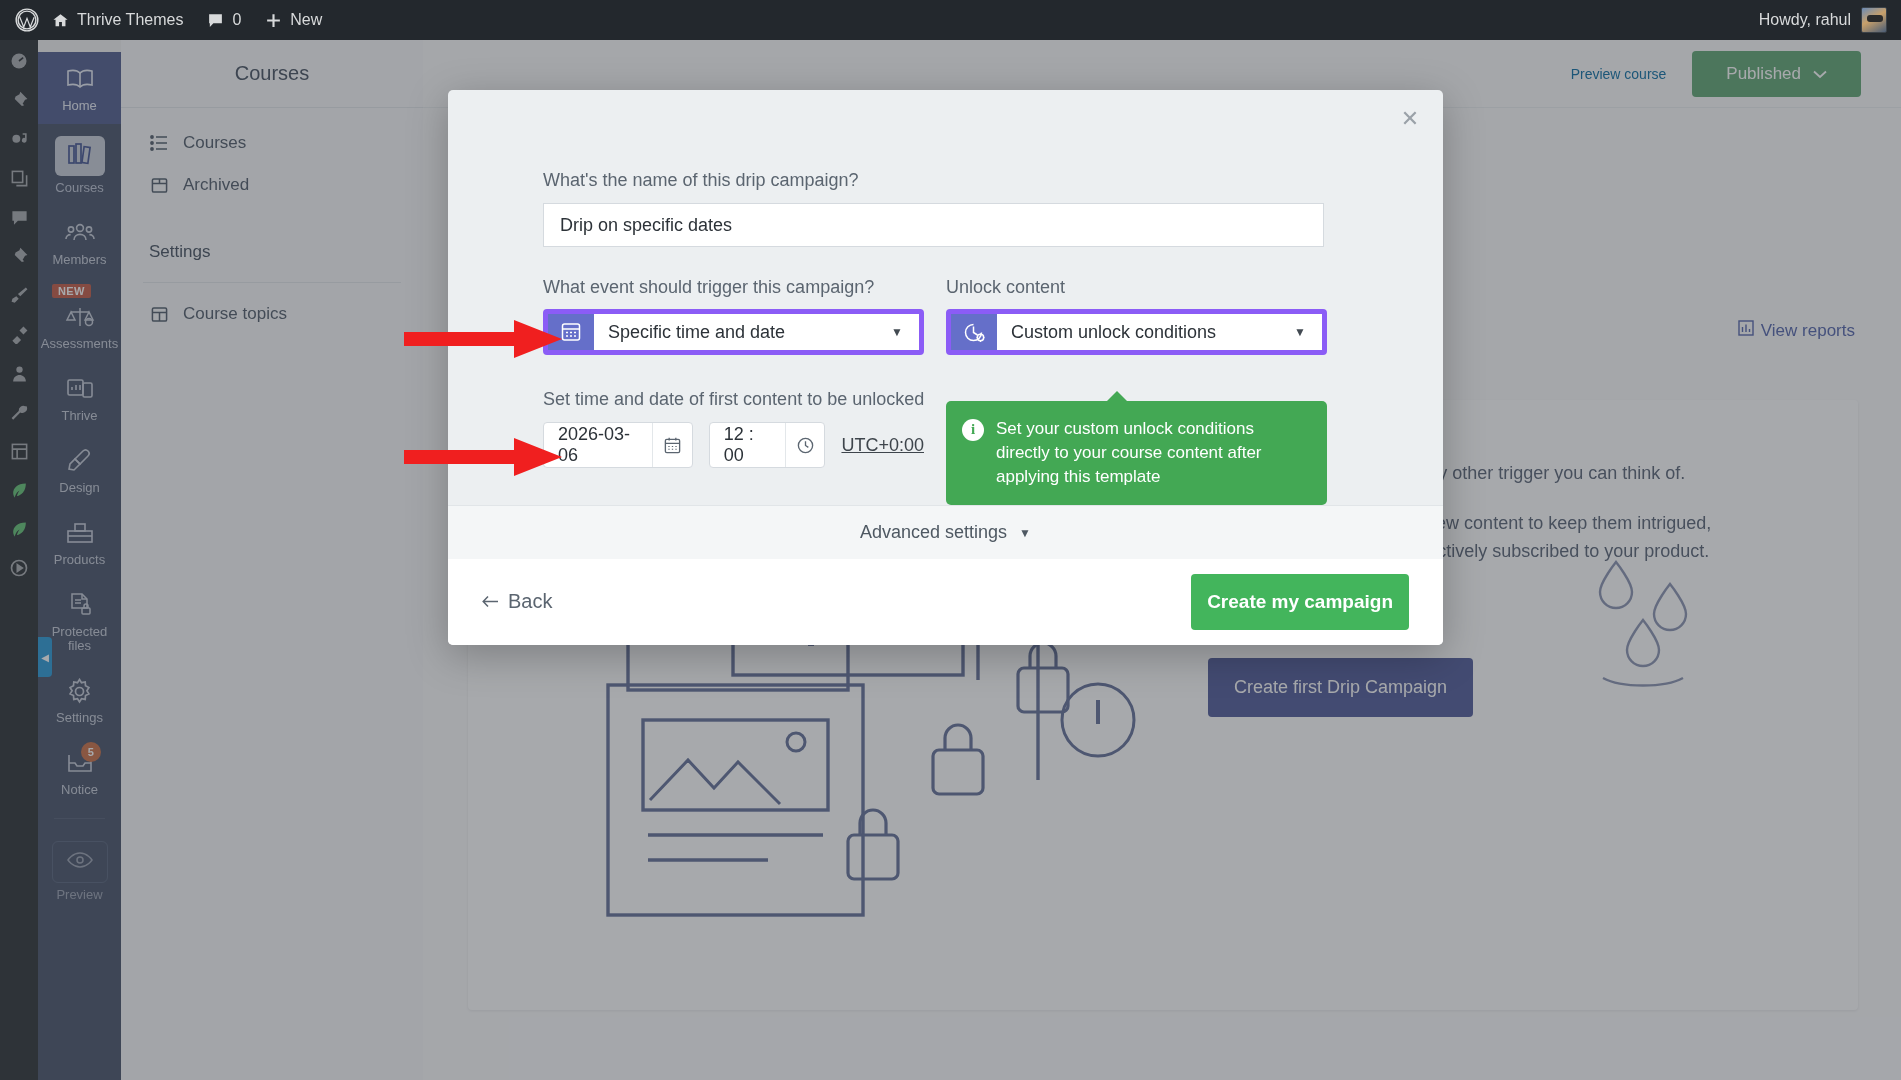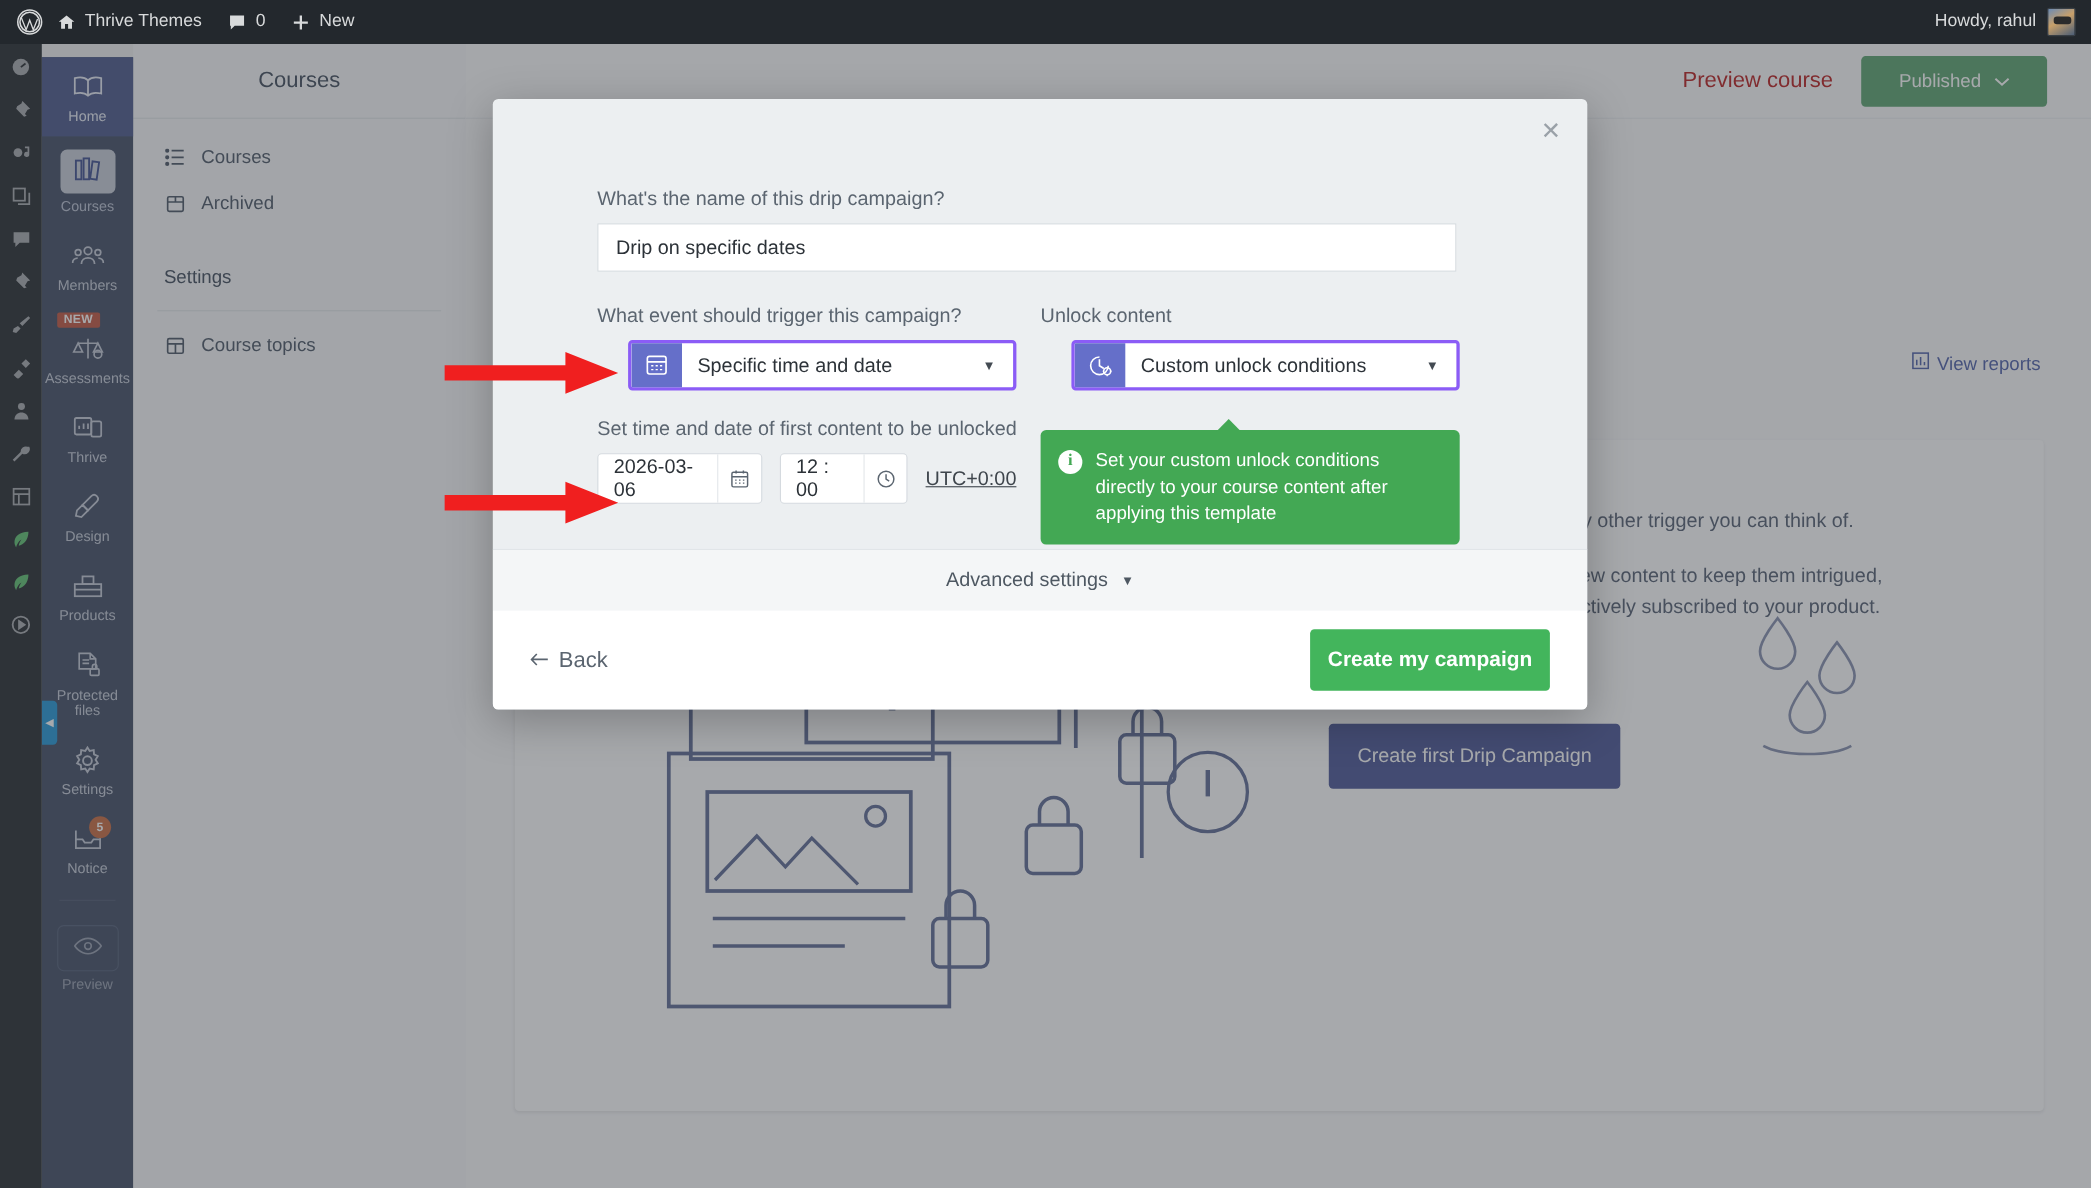--- a/index.html
+++ b/index.html
@@ -99,21 +99,21 @@
 
   
   .main {
     position: absolute; top: 40px; left: 423px; width: 1478px; height: 1040px;
     background: #fbfbfc; z-index: 20; overflow: hidden;
   }
   .main-top {
     height: 68px; display: flex; align-items: center; justify-content: flex-end;
     gap: 26px; padding: 0 40px; border-bottom: 1px solid #eceef1;
   }
-  .preview-course { font-size: 20px; color: #b91c1c; margin-left: 11px; }
+  .preview-course { font-size: 14px; color: #0369a1; margin-left: 11px; }
   .published-btn {
     background: #5aa36d; color: #fff; font-size: 17px; border-radius: 4px;
     padding: 13px 34px; display: flex; align-items: center; gap: 12px;
   }
   .view-reports {
     position: absolute; right: 46px; top: 280px; display: flex; align-items: center; gap: 7px;
     color: #4d5fa8; font-size: 17px;
   }
   .card {
     position: absolute; left: 45px; top: 360px; width: 1390px; height: 610px;
@@ -159,31 +159,31 @@
   .txtinput {
     width: 781px; height: 44px; background: #fff; border: 1px solid #d5dadf;
     border-radius: 0; padding: 0 16px; font-size: 18px; color: #2c3238;
     display: flex; align-items: center;
   }
   .row2 { display: flex; gap: 22px; margin-top: 30px; }
   .col-trigger { width: 381px; }
   .col-unlock { width: 381px; }
   .select {
     display: flex; align-items: center; height: 46px; background: #fff;
-    border: 3px solid #8b5cf6; border-radius: 4px; overflow: hidden; margin-top: 11px; margin-left: 28px;
+    border: 5px solid #8b5cf6; border-radius: 4px; overflow: hidden; margin-top: 11px;
   }
   .select-ic {
     width: 46px; height: 46px; background: #656fc9; color: #fff;
     display: flex; align-items: center; justify-content: center; flex: 0 0 46px;
   }
   .select-ic svg { display:block; }
   .select-val { flex: 1; padding: 0 14px; font-size: 18px; color: #2c3238; }
   .select-caret { padding-right: 16px; color: #434a52; font-size: 12px; }
 
-  .row3 { display: flex; gap: 22px; margin-top: 24px; }
+  .row3 { display: flex; gap: 22px; margin-top: 34px; }
   .dt-col { width: 381px; }
   .dt-fields { display: flex; align-items: center; gap: 16px; margin-top: 12px; }
   .dt-box {
     display: flex; align-items: center; background: #fff; border: 1px solid #d5dadf;
     border-radius: 4px; height: 46px;
   }
   .dt-box .val { padding: 0 14px; font-size: 18px; color: #2c3238; }
   .dt-box .btn {
     width: 46px; height: 44px; border-left: 1px solid #e3e7ea;
     display: flex; align-items: center; justify-content: center; color: #5b6570;

